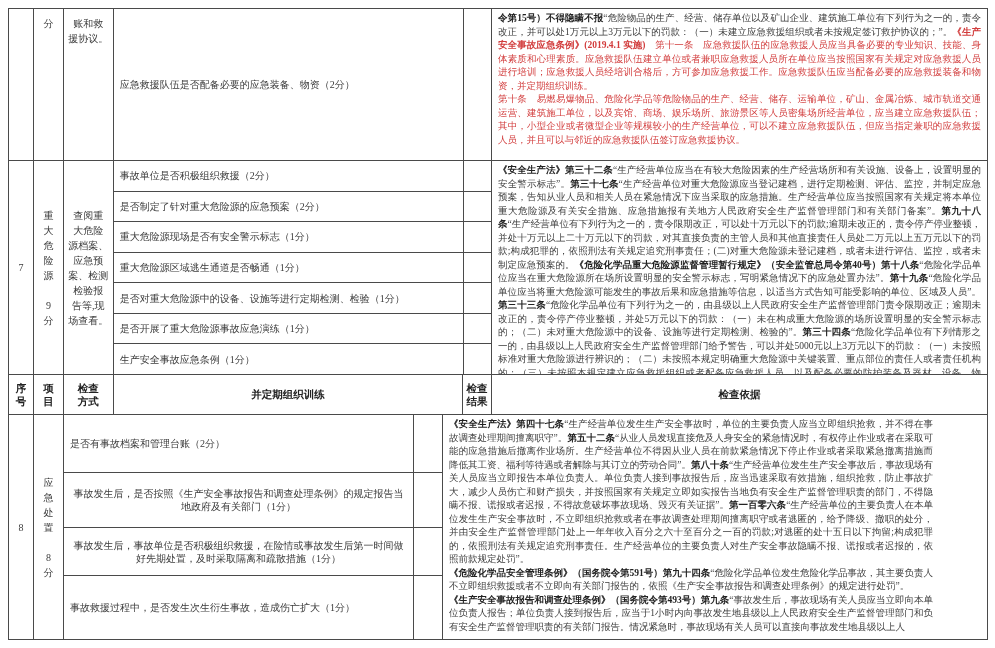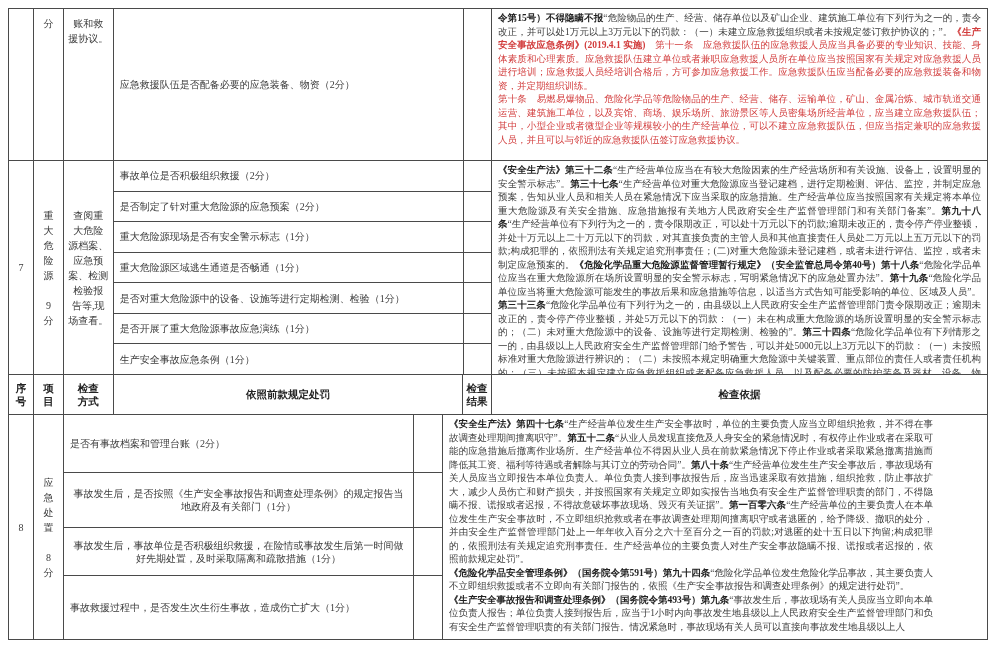--- a/index.html
+++ b/index.html
@@ -124,21 +124,21 @@
       <div class="c c6 basis"><span class="seg-b">《安全生产法》第三十二条</span><span>“生产经营单位应当在有较大危险因素的生产经营场所和有关设施、设备上，设置明显的安全警示标志”。</span><span class="seg-b">第三十七条</span><span>“生产经营单位对重大危险源应当登记建档，进行定期检测、评估、监控，并制定应急预案，告知从业人员和相关人员在紧急情况下应当采取的应急措施。生产经营单位应当按照国家有关规定将本单位重大危险源及有关安全措施、应急措施报有关地方人民政府安全生产监督管理部门和有关部门备案”。</span><span class="seg-b">第九十八条</span><span>“生产经营单位有下列行为之一的，责令限期改正，可以处十万元以下的罚款;逾期未改正的，责令停产停业整顿，并处十万元以上二十万元以下的罚款，对其直接负责的主管人员和其他直接责任人员处二万元以上五万元以下的罚款;构成犯罪的，依照刑法有关规定追究刑事责任；(二)对重大危险源未登记建档，或者未进行评估、监控，或者未制定应急预案的。</span><span class="seg-b">《危险化学品重大危险源监督管理暂行规定》（安全监管总局令第40号）第十八条</span><span>“危险化学品单位应当在重大危险源所在场所设置明显的安全警示标志，写明紧急情况下的应急处置办法”。</span><span class="seg-b">第十九条</span><span>“危险化学品单位应当将重大危险源可能发生的事故后果和应急措施等信息，以适当方式告知可能受影响的单位、区域及人员”。</span><span class="seg-b">第三十三条</span><span>“危险化学品单位有下列行为之一的，由县级以上人民政府安全生产监督管理部门责令限期改正；逾期未改正的，责令停产停业整顿，并处5万元以下的罚款：（一）未在构成重大危险源的场所设置明显的安全警示标志的；（二）未对重大危险源中的设备、设施等进行定期检测、检验的”。</span><span class="seg-b">第三十四条</span><span>“危险化学品单位有下列情形之一的，由县级以上人民政府安全生产监督管理部门给予警告，可以并处5000元以上3万元以下的罚款：（一）未按照标准对重大危险源进行辨识的；（二）未按照本规定明确重大危险源中关键装置、重点部位的责任人或者责任机构的；（三）未按照本规定建立应急救援组织或者配备应急救援人员，以及配备必要的防护装备及器材、设备、物资，并保障其完好的；（四）未按照本规定进行重大危险源备案或者核销的；（五）未将重大危险源可能引发的事故后果、应急措施等信息告知可能受影响的单位、区域及人员的；（六）未按照本规定要求开展重大危险源事故应急预案演练的；（七）未按照本规定对重大危险源的安全生产状况进行定期检查，采取措施消除事故隐患的”。</span></div>
     </div>
 
     <div class="band b3 hdr">
       <div class="c c1 hc pre">序
 号</div>
       <div class="c c2 hc pre">项
 目</div>
       <div class="c c3 hc pre">检查
 方式</div>
-      <div class="c c4h hc">依照前款规定处罚</div>
+      <div class="c c4h hc">并定期组织训练</div>
       <div class="c c5h hc pre">检查
 结果</div>
       <div class="c c6 hc">检查依据</div>
     </div>
 
     <div class="band b4">
       <div class="c c1 vcen">8</div>
       <div class="c c2 pre vcen">应
 急
 处

